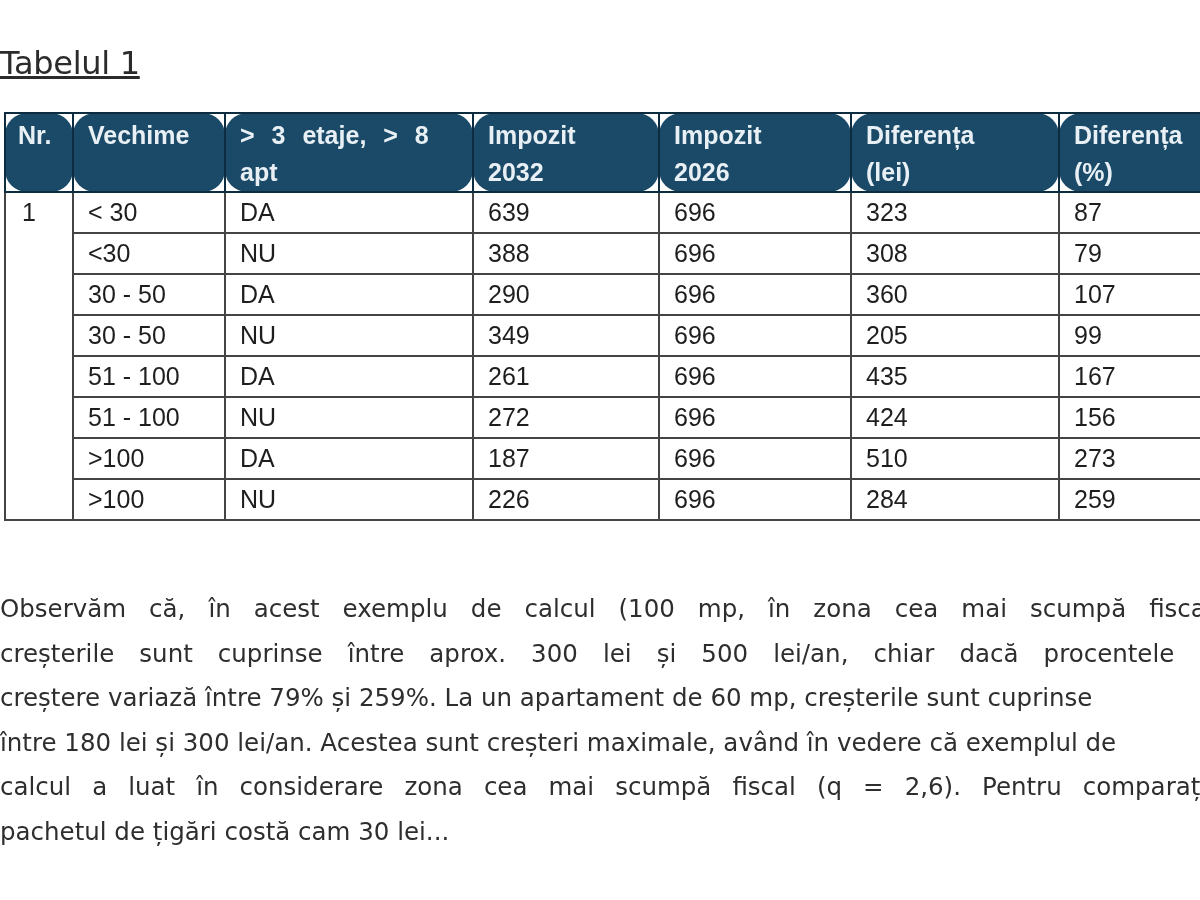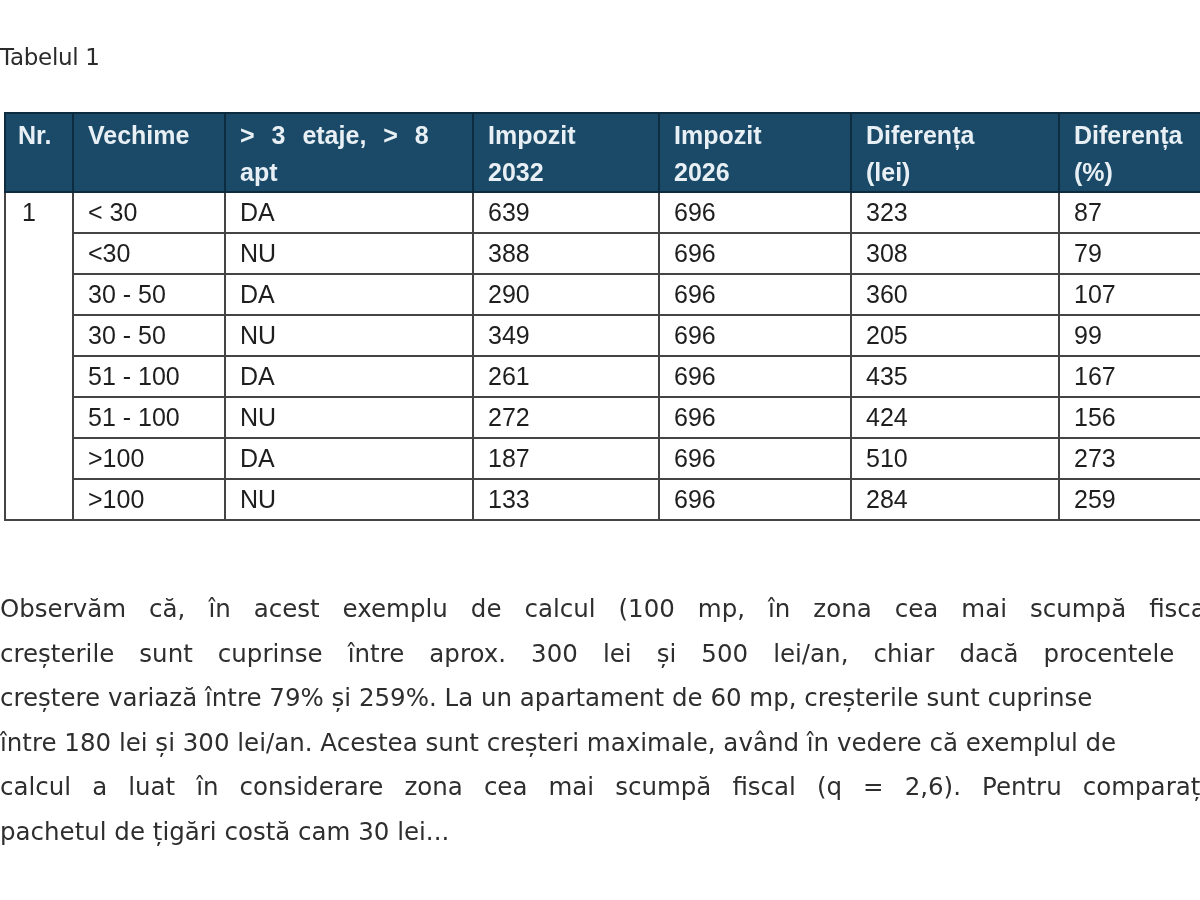--- a/index.html
+++ b/index.html
@@ -12,23 +12,24 @@
       height: 900px;
       overflow: hidden;
       position: relative;
       font-family: "DejaVu Sans", sans-serif;
       color: #2a2a2a;
     }
     .caption {
       position: absolute;
       left: 0;
       top: 44px;
-      font-size: 23px;
+      font-size: 32px;
       color: #2b2b2b;
       letter-spacing: -0.3px;
+      text-decoration: underline;
     }
     table.data {
       position: absolute;
       left: 4px;
       top: 112px;
       border-collapse: collapse;
       font-family: "Liberation Sans", sans-serif;
       font-size: 25px;
       color: #1e1e1e;
       table-layout: fixed;
@@ -39,20 +40,21 @@
       color: #e8f0f5;
       font-weight: bold;
       text-align: left;
       vertical-align: top;
       padding: 3px 14px 0 14px;
       line-height: 37px;
       height: 74px;
       border-left: 2px solid #0d2c3f;
       border-top: 2px solid #0d2c3f;
       border-bottom: 2px solid #0d2c3f;
+      border-radius: 22px;
     }
     table.data th:first-child {
       border-left: 2px solid #0d2c3f;
       padding-left: 12px;
     }
     table.data th.justify {
       word-spacing: 10px;
     }
     table.data td {
       border: 2px solid #444;
@@ -173,21 +175,21 @@
       <td>&gt;100</td>
       <td>DA</td>
       <td>187</td>
       <td>696</td>
       <td>510</td>
       <td>273</td>
     </tr>
     <tr>
       <td>&gt;100</td>
       <td>NU</td>
-      <td>133</td>
+      <td>226</td>
       <td>696</td>
       <td>284</td>
       <td>259</td>
     </tr>
   </tbody>
 </table>
 
 <div class="paragraph">
   <span class="line j">Observăm că, în acest exemplu de calcul (100 mp, în zona cea mai scumpă fiscal),</span>
   <span class="line j">creșterile sunt cuprinse între aprox. 300 lei și 500 lei/an, chiar dacă procentele de</span>

